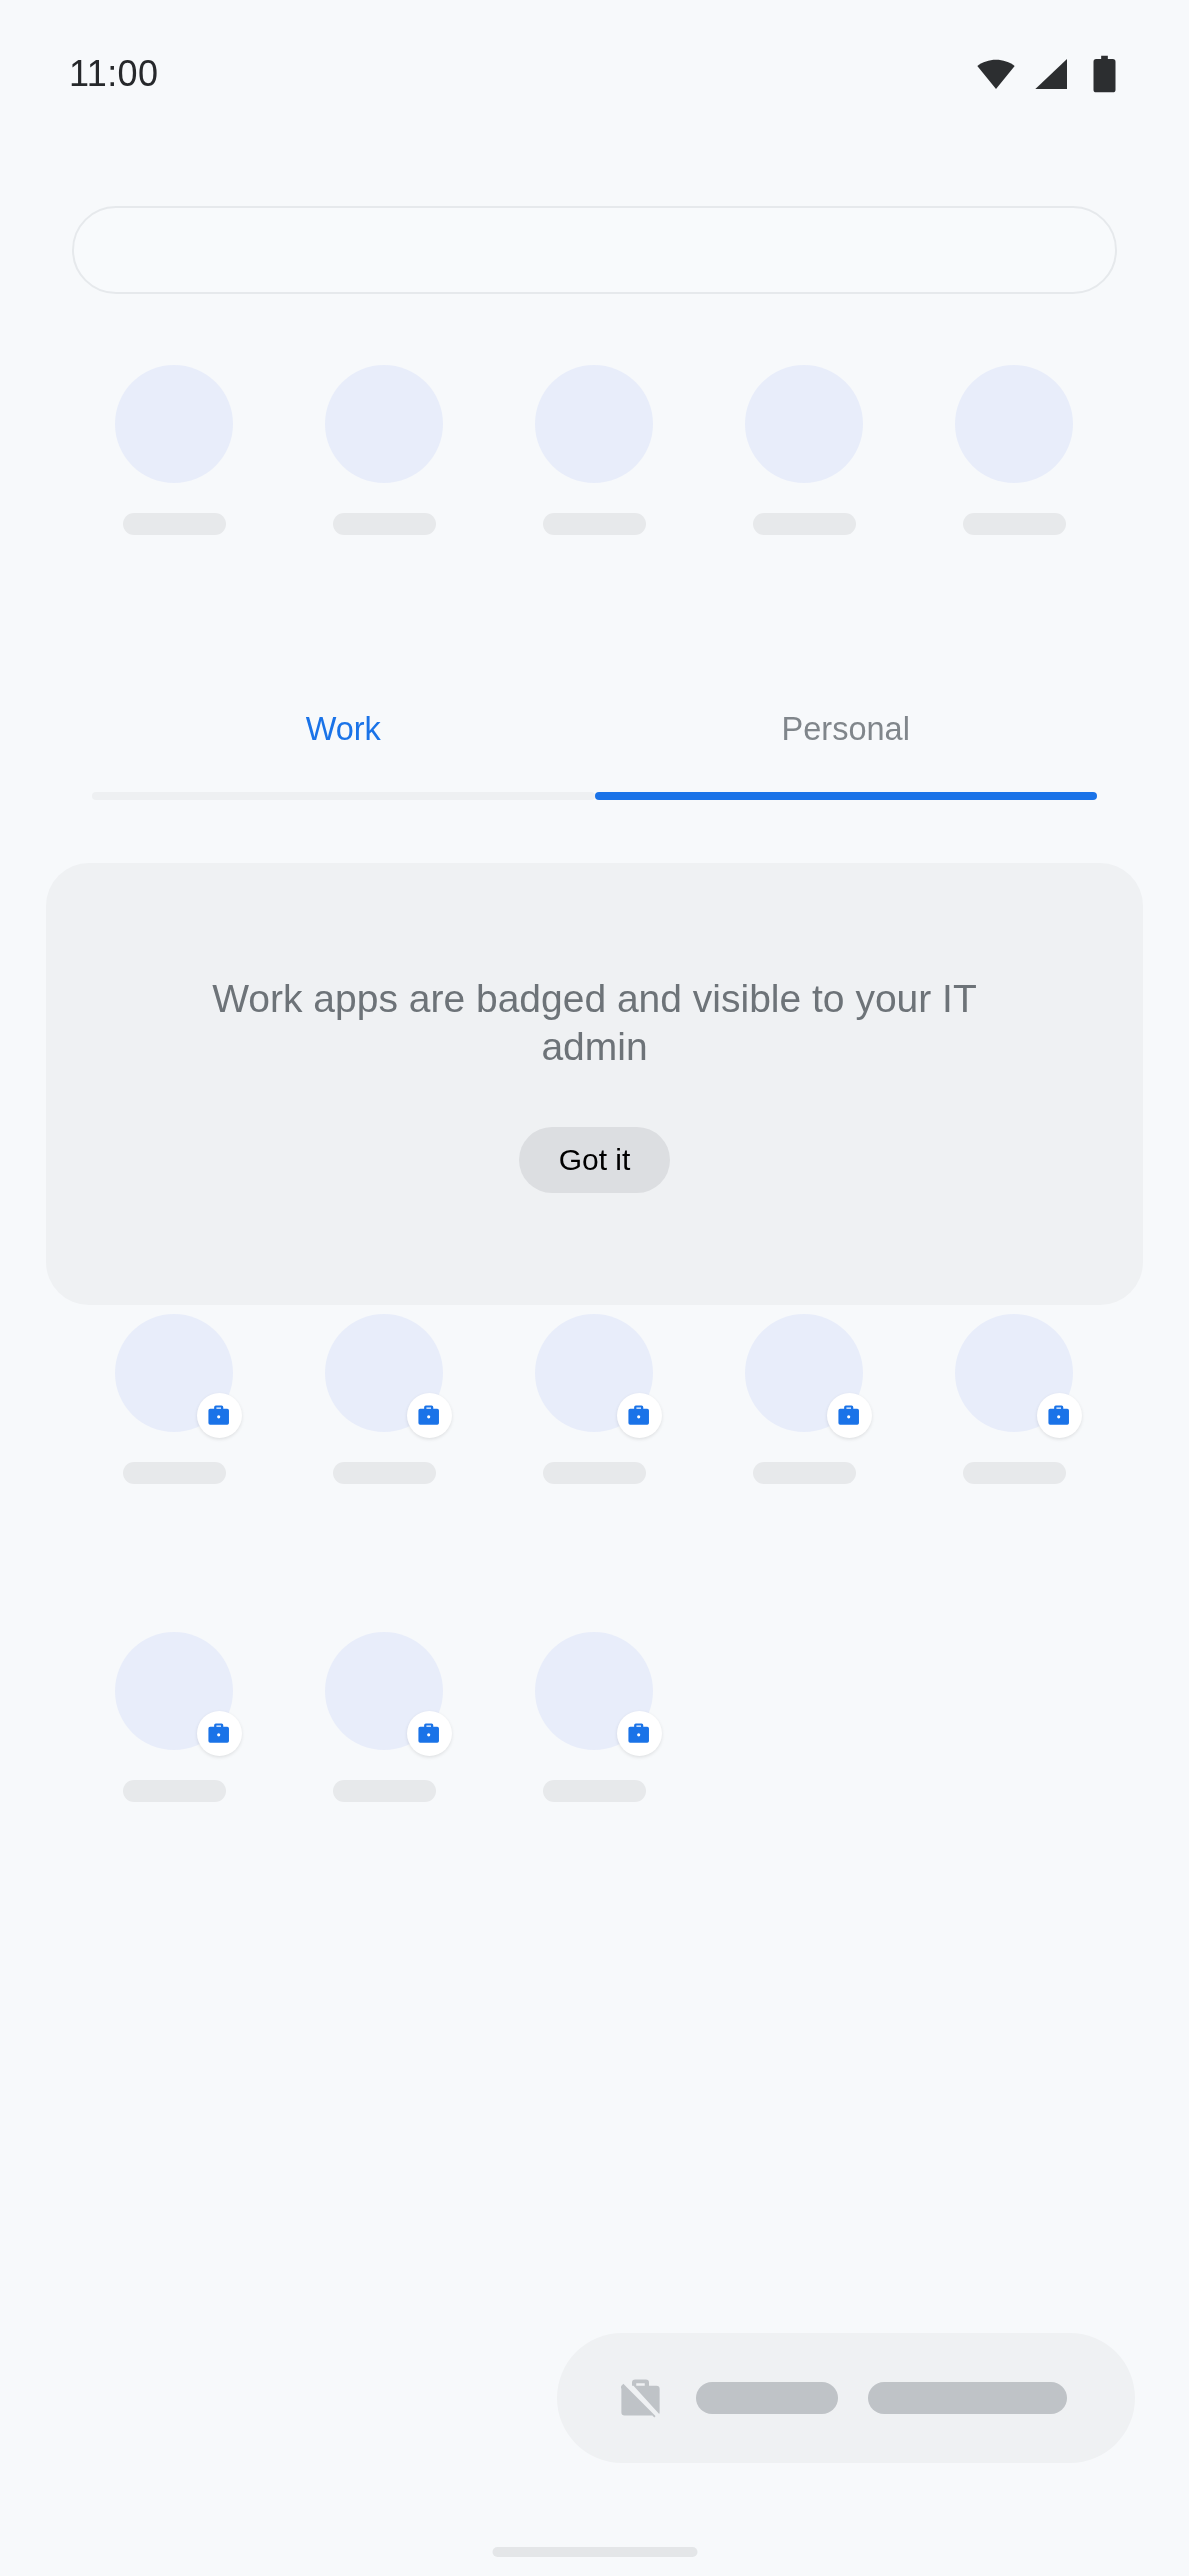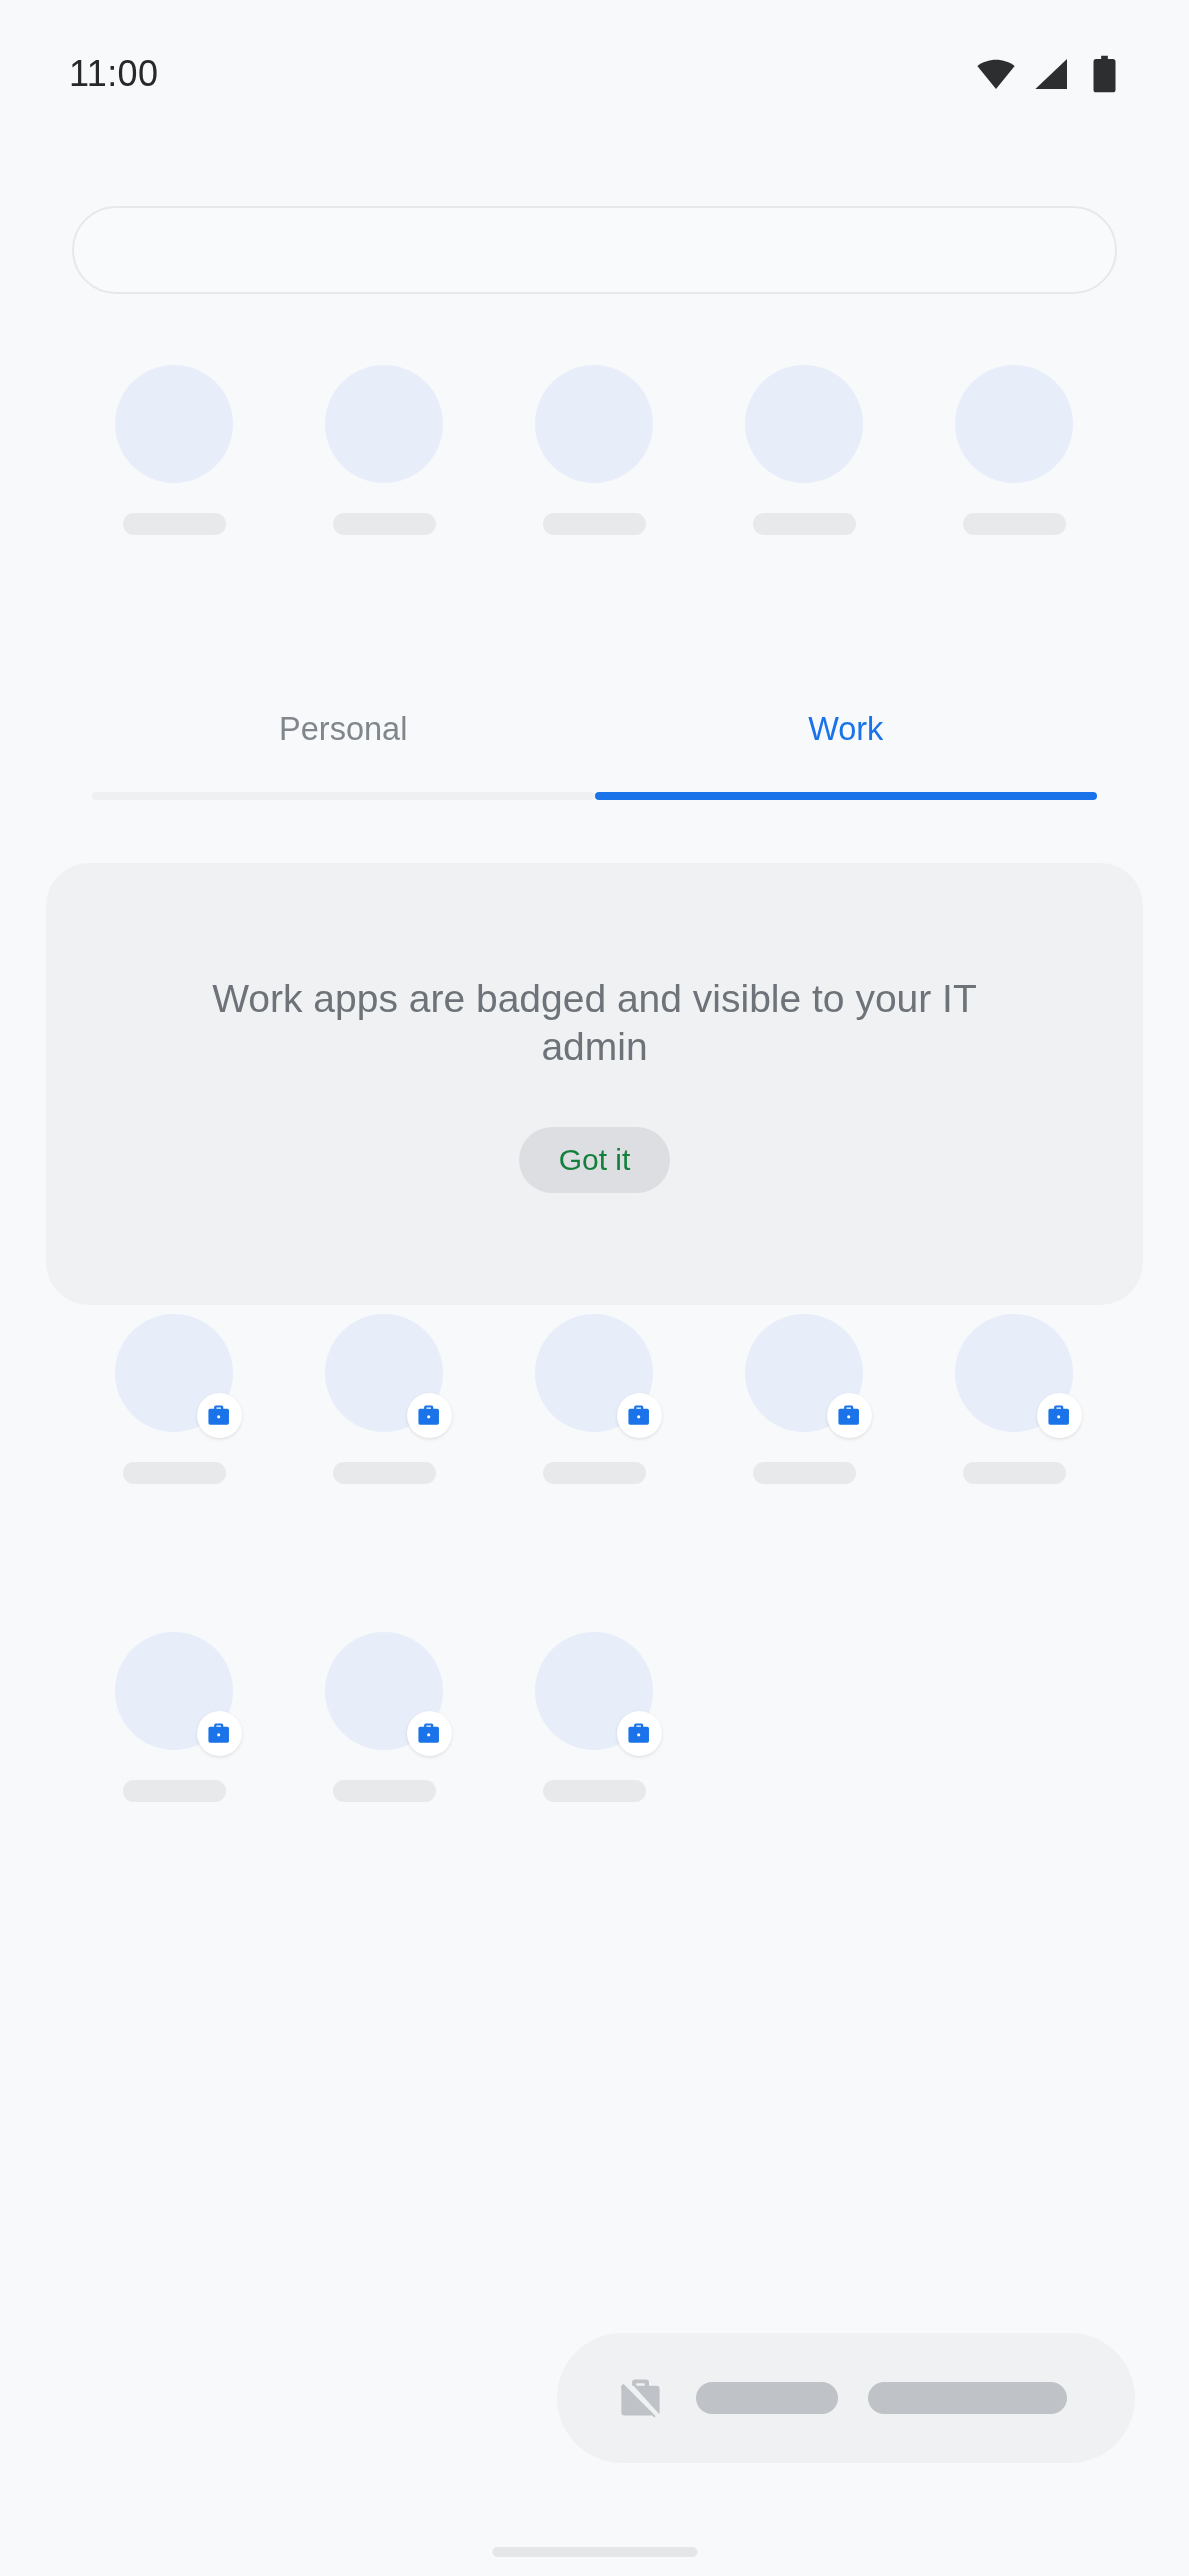--- a/index.html
+++ b/index.html
@@ -76,21 +76,21 @@
     background:#eff1f3; border-radius:43px;
     display:flex; flex-direction:column;
     align-items:center; justify-content:center;
   }
   .card-text {
     width:866px; text-align:center;
     font-size:39px; line-height:1.24; color:#6d7378;
   }
   .gotit {
     margin-top:56px;
-    background:#dcdee1; color:#15803d;
+    background:#dcdee1; color:#000000;
     border:none; border-radius:33px;
     padding:0 40px; height:66px;
     font-size:30px; font-family:"Liberation Sans", sans-serif;
     display:flex; align-items:center; justify-content:center;
   }
 
   
   .bottombar {
     position:absolute; left:557px; top:2333px;
     width:578px; height:130px;
@@ -149,22 +149,22 @@
       <div class="ph-label"></div>
     </div>
     <div class="cell">
       <div class="ph-icon"></div>
       <div class="ph-label"></div>
     </div>
   </div>
 
   <div class="tabs">
     <div class="tab-labels">
+      <div class="tab active">Work</div>
       <div class="tab inactive">Personal</div>
-      <div class="tab active">Work</div>
     </div>
     <div class="tab-indicator">
       <div class="tab-ind-seg off"></div>
       <div class="tab-ind-seg on"></div>
     </div>
   </div>
 
   <div class="card">
     <div class="card-text">Work apps are badged and visible to your IT admin</div>
     <button class="gotit">Got it</button>

